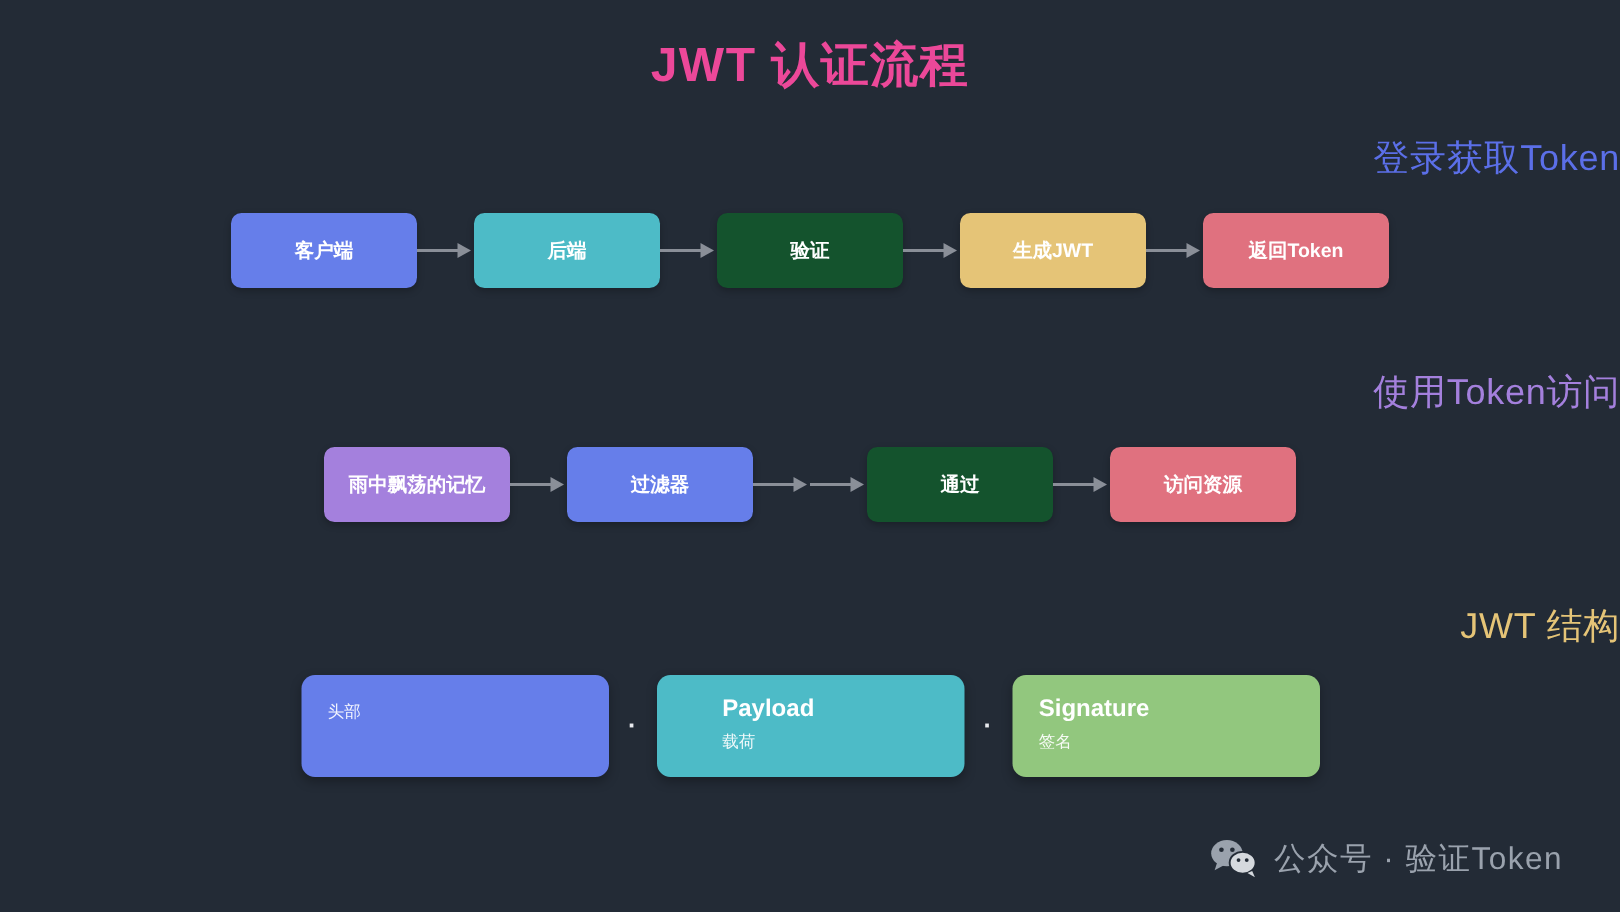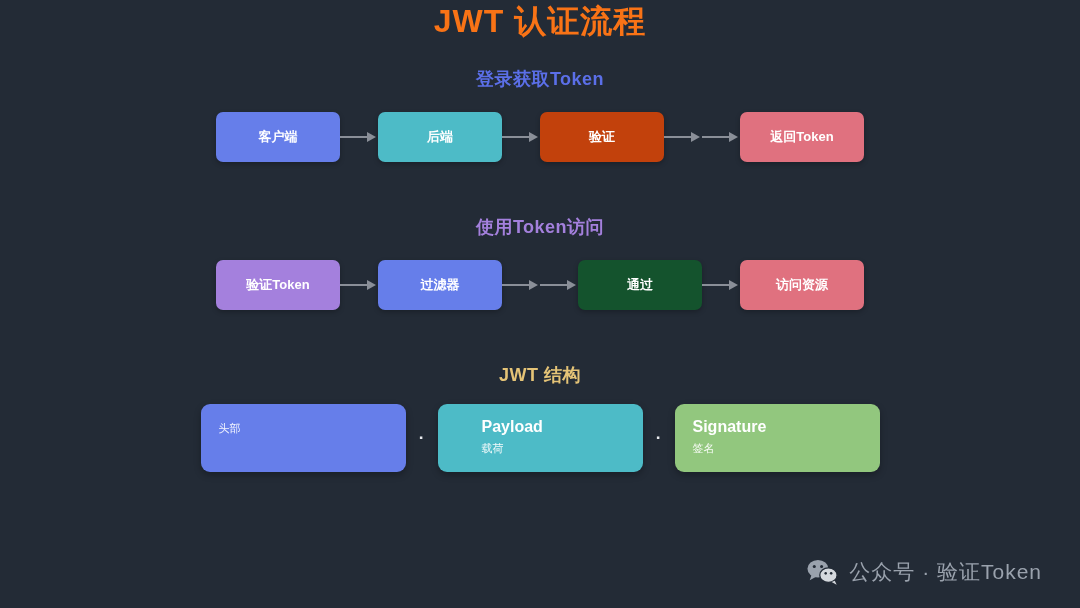--- a/index.html
+++ b/index.html
@@ -7,32 +7,33 @@
   body {
     background:#232b36;
     font-family:"Liberation Sans","DejaVu Sans",sans-serif;
     overflow:hidden;
     position:relative;
   }
   .page { width:1080px; height:608px; position:relative; }
 
   .page-title {
     text-align:center;
-    color:#f97316;
+    color:#ec4899;
     font-size:32px;
     font-weight:bold;
     letter-spacing:1px;
+    padding-top:22px;
   }
 
   .section { margin-top:0; }
 
   .section-title {
-    text-align:center;
-    font-size:18px;
-    font-weight:bold;
+    text-align:right;
+    font-size:24px;
+    font-weight:normal;
     letter-spacing:0.5px;
   }
   .section-title.blue   { color:#5b6fe8; }
   .section-title.purple { color:#a480dd; }
   .section-title.gold   { color:#e5c477; }
 
   .flow-row {
     display:flex;
     align-items:center;
     justify-content:center;
@@ -138,42 +139,45 @@
           <div class="shaft" style="background: rgb(138, 143, 152);"></div>
           <div class="head" style="border-left-color: rgb(138, 143, 152);"></div>
         </div>
         <div class="flow-box" style="background: rgb(77, 187, 199);">
           <span>后端</span>
         </div>
         <div class="arrow">
           <div class="shaft" style="background: rgb(138, 143, 152);"></div>
           <div class="head" style="border-left-color: rgb(138, 143, 152);"></div>
         </div>
-        <div class="flow-box" style="background: #c2410c;">
+        <div class="flow-box" style="background: #14532d;">
           <span>验证</span>
         </div>
         <div class="arrow">
           <div class="shaft" style="background: rgb(138, 143, 152);"></div>
           <div class="head" style="border-left-color: rgb(138, 143, 152);"></div>
+        </div>
+        <div class="flow-box" style="background: rgb(229, 196, 119);">
+          <span>生成JWT</span>
         </div>
         <div class="arrow">
           <div class="shaft" style="background: rgb(138, 143, 152);"></div>
           <div class="head" style="border-left-color: rgb(138, 143, 152);"></div>
         </div>
         <div class="flow-box" style="background: rgb(224, 113, 127);">
           <span>返回Token</span>
         </div>
       </div>
   </div>
 
   <div class="section" style="margin-top:53px;">
     <div class="section-title purple">使用Token访问</div>
     <div class="flow-row" style="margin-top:21px;">
         <div class="flow-box" style="background: rgb(164, 128, 221);">
-          <span>验证Token</span>
+          <span>雨中飘荡的记忆</span>
         </div>
         <div class="arrow">
           <div class="shaft" style="background: rgb(138, 143, 152);"></div>
           <div class="head" style="border-left-color: rgb(138, 143, 152);"></div>
         </div>
         <div class="flow-box" style="background: rgb(102, 126, 234);">
           <span>过滤器</span>
         </div>
         <div class="arrow">
           <div class="shaft" style="background: rgb(138, 143, 152);"></div>

